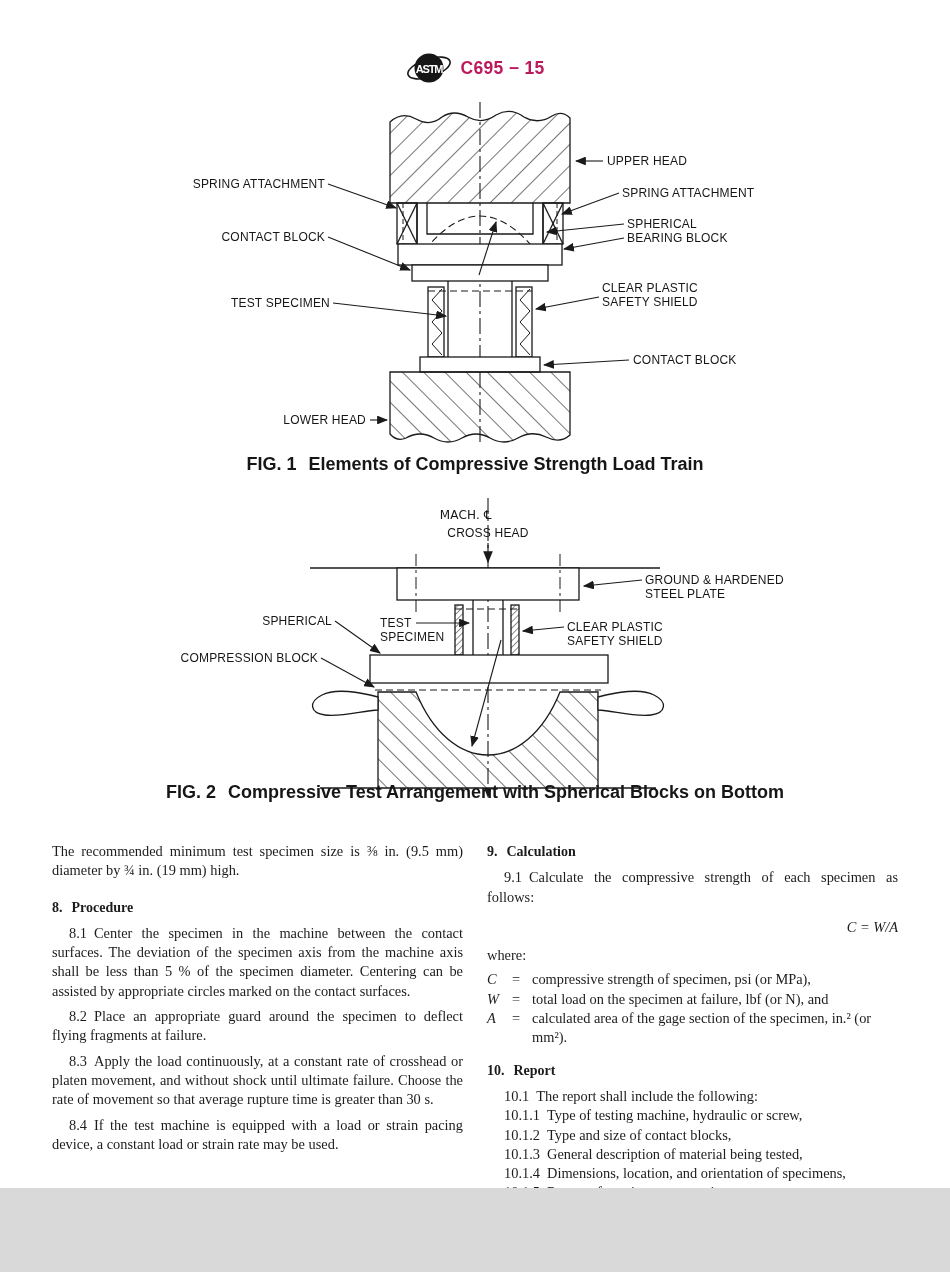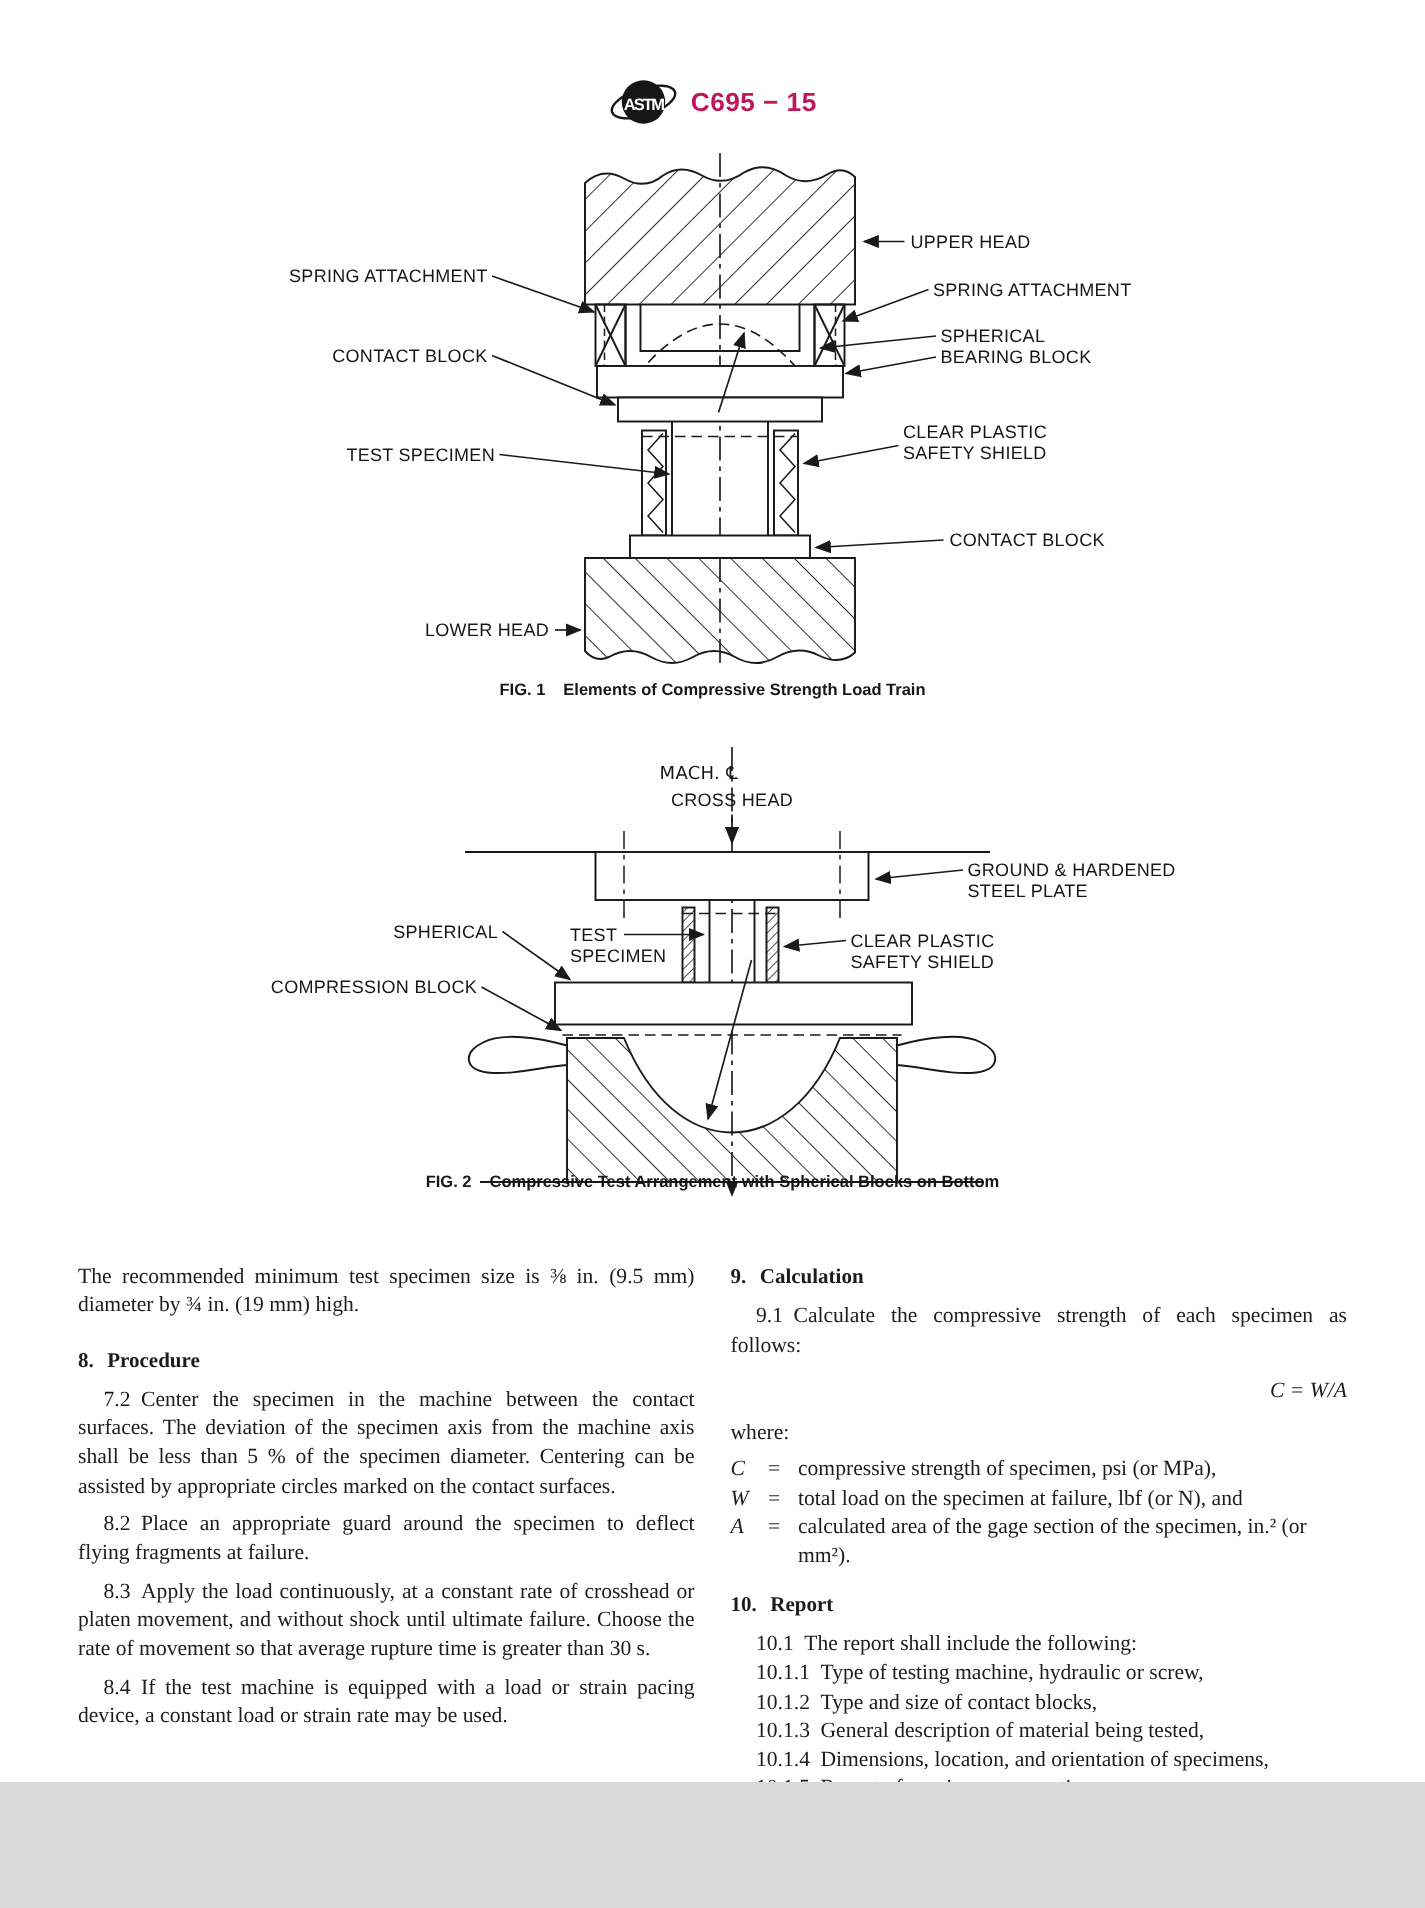--- a/index.html
+++ b/index.html
@@ -6,21 +6,21 @@
   .page{position:relative;width:950px;height:1188px;background:#ffffff;overflow:hidden;
         font-family:"Liberation Serif","DejaVu Serif",serif;color:#1c1c1c;}
   
   .hdr{position:absolute;top:48px;left:0;width:100%;display:flex;justify-content:center;
        align-items:center;gap:9px;}
   .desig{font-family:"Liberation Sans",sans-serif;font-weight:bold;font-size:17.5px;
          letter-spacing:.3px;color:#be185d;}
   
   .fig-svg{position:absolute;left:170px;}
   .cap{position:absolute;left:0;width:100%;text-align:center;
-       font-family:"Liberation Sans",sans-serif;font-weight:bold;font-size:11px;color:#161616;}
+       font-family:"Liberation Sans",sans-serif;font-weight:bold;font-size:18px;color:#161616;}
   .cap .cnum{margin-right:12px;}
   svg text{font-family:"Liberation Sans","DejaVu Sans",sans-serif;font-size:12px;
            fill:#161616;letter-spacing:.2px;}
   text.dj{font-family:"DejaVu Sans",sans-serif;}
   
   .col{position:absolute;top:842px;width:411px;font-size:14.4px;line-height:19.3px;
        text-align:justify;}
   .col-l{left:52px;}  .col-r{left:487px;}
   .col p{margin:0;}
   .sec-h{font-weight:bold;font-size:14px;text-align:left;}
@@ -218,21 +218,21 @@
   </div>
 
   <div class="col col-l">
     <p>The recommended minimum test specimen size is ⅜ in. (9.5 mm) diameter by ¾ in. (19 mm) high.</p>
 
     <p class="sec-h mt-sec">
       <span class="num">8.</span><span>Procedure</span>
     </p>
 
     <p class="ind mt-p">
-      <span class="pnum">7.2</span><span>Center the specimen in the machine between the contact surfaces. The deviation of the specimen axis from the machine axis shall be less than 5 % of the specimen diameter. Centering can be assisted by appropriate circles marked on the contact surfaces.</span>
+      <span class="pnum">8.1</span><span>Center the specimen in the machine between the contact surfaces. The deviation of the specimen axis from the machine axis shall be less than 5 % of the specimen diameter. Centering can be assisted by appropriate circles marked on the contact surfaces.</span>
     </p>
     <p class="ind mt-pp">
       <span class="pnum">8.2</span><span>Place an appropriate guard around the specimen to deflect flying fragments at failure.</span>
     </p>
     <p class="ind mt-pp">
       <span class="pnum">8.3</span><span>Apply the load continuously, at a constant rate of crosshead or platen movement, and without shock until ultimate failure. Choose the rate of movement so that average rupture time is greater than 30 s.</span>
     </p>
     <p class="ind mt-pp">
       <span class="pnum">8.4</span><span>If the test machine is equipped with a load or strain pacing device, a constant load or strain rate may be used.</span>
     </p>

